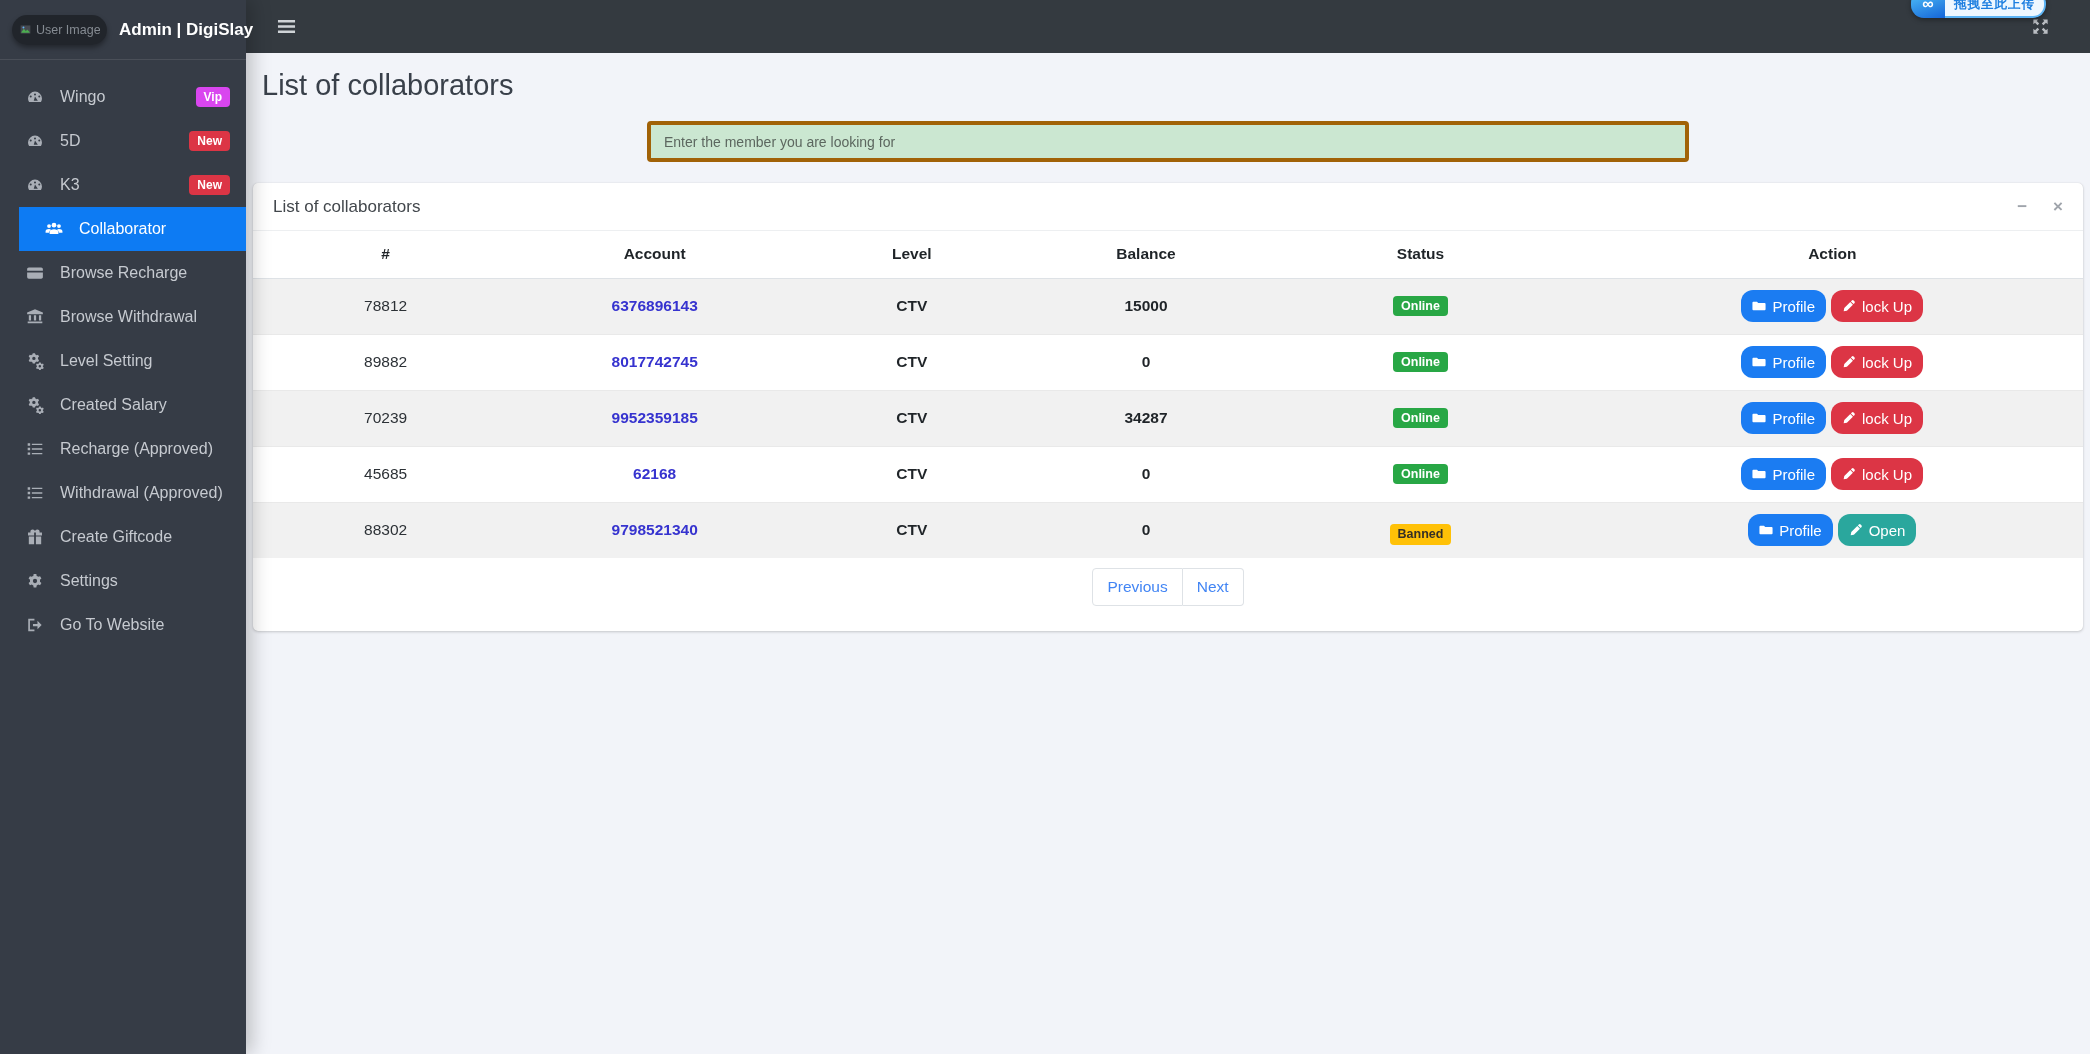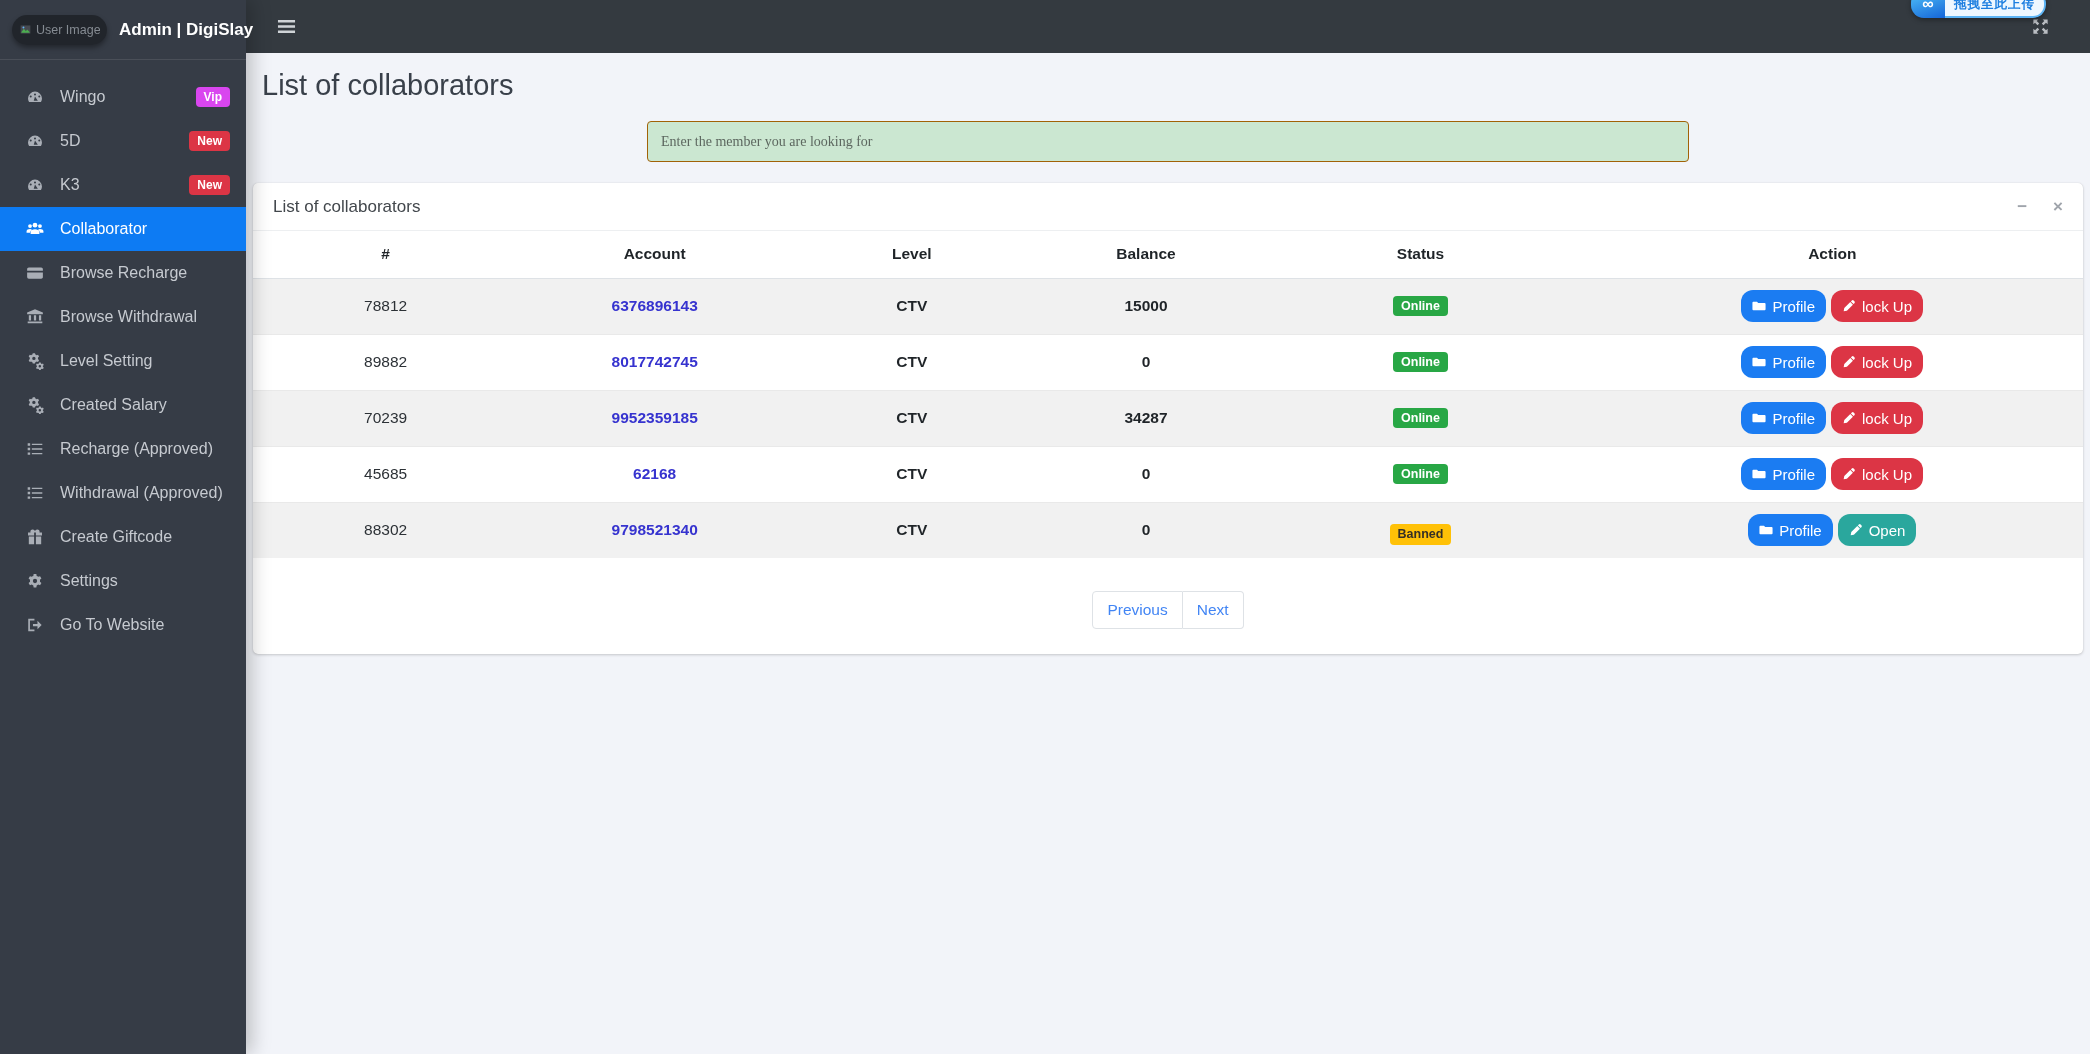--- a/index.html
+++ b/index.html
@@ -34,21 +34,21 @@
     height: 44px; display: flex; align-items: center;
     padding: 0 16px 0 26px; color: #c6cad0; font-size: 16px; cursor: pointer; justify-content: center;
   }
   .nav-icon { width: 21px; height: 18px; margin-right: 13px; color: #a9aeb6; display: flex; align-items: center; }
   .nav-icon svg { width: 18px; height: 18px; fill: currentColor; }
   .nav-label { flex: 1; white-space: nowrap; }
   .nav-badge {
     font-size: 12px; font-weight: 700; color: #fff; line-height: 1;
     padding: 4px 8px; border-radius: 4px;
   }
-  .nav-item.active { background: #0d7bf3; color: #ffffff; }
+  .nav-item.active { background: #0d7bf3; color: #ffffff; margin-left: 19px; }
   .nav-item.active .nav-icon { color: #ffffff; }
   
   .navbar {
     position: absolute; left: 246px; top: 0; right: 0; height: 53px;
     background: #343a40; display: flex; align-items: center;
     justify-content: space-between; padding: 0 30px; z-index: 10;
   }
   .hamburger { color: #cfd3d7; cursor: pointer; display: flex; }
   .hamburger svg { width: 21px; height: 21px; fill: currentColor; }
   .fullscreen-btn { color: #b9bdc2; cursor: pointer; display: flex; margin-right: 10px; }
@@ -70,23 +70,23 @@
   }
   
   .content { position: absolute; left: 246px; top: 53px; right: 0; bottom: 0; }
   .page-title {
     font-size: 29px; font-weight: 400; color: #39404a;
     padding: 16px 16px 6px 16px;
   }
   .search-row { display: flex; justify-content: center; margin-top: 13px; }
   .search-input {
     width: 1042px; height: 41px; background: #cbe7d1;
-    border: 1px solid #a16207; border-radius: 4px;
+    border: 4px solid #a16207; border-radius: 4px;
     padding: 0 13px; font-size: 14px; color: #3d4a41; outline: none;
-    font-family: Liberation Serif, serif;
+    font-family: Liberation Sans, sans-serif;
   }
   .search-input::placeholder { color: #5c675f; opacity: 1; }
   
   .card {
     width: 1830px; margin: 21px auto 0; background: #fff; border-radius: 5px;
     box-shadow: 0 0 1px rgba(0,0,0,.13), 0 1px 3px rgba(0,0,0,.18);
   }
   .card-header {
     height: 48px; display: flex; align-items: center; justify-content: space-between;
     padding: 0 20px; border-bottom: 1px solid #edeff1;
@@ -124,21 +124,21 @@
     display: inline-flex; align-items: center; gap: 6px; height: 32px;
     padding: 0 11px; border: none; border-radius: 12px; color: #fff;
     font-size: 15px; cursor: pointer; font-family: "Liberation Sans", sans-serif;
   }
   .btn .btn-ic { display: flex; }
   .btn svg { width: 14px; height: 14px; fill: #ffffff; }
   .btn-primary { background: #1b7cf2; }
   .btn-danger  { background: #dc3545; }
   .btn-teal    { background: #2aa79d; }
   
-  .pagination-wrap { display: flex; justify-content: center; padding: 33px 0 25px; }
+  .pagination-wrap { display: flex; justify-content: center; padding: 10px 0 25px; }
   .page-btn {
     height: 38px; padding: 0 14px; background: #fff; border: 1px solid #dee2e6;
     color: #4285f4; font-size: 15.5px; display: flex; align-items: center;
     cursor: pointer; font-family: "Liberation Sans", sans-serif;
   }
   .page-btn.prev { border-radius: 4px 0 0 4px; }
   .page-btn.next { border-radius: 0 4px 4px 0; border-left: none; }
 </style>
 </head>
 <body>

